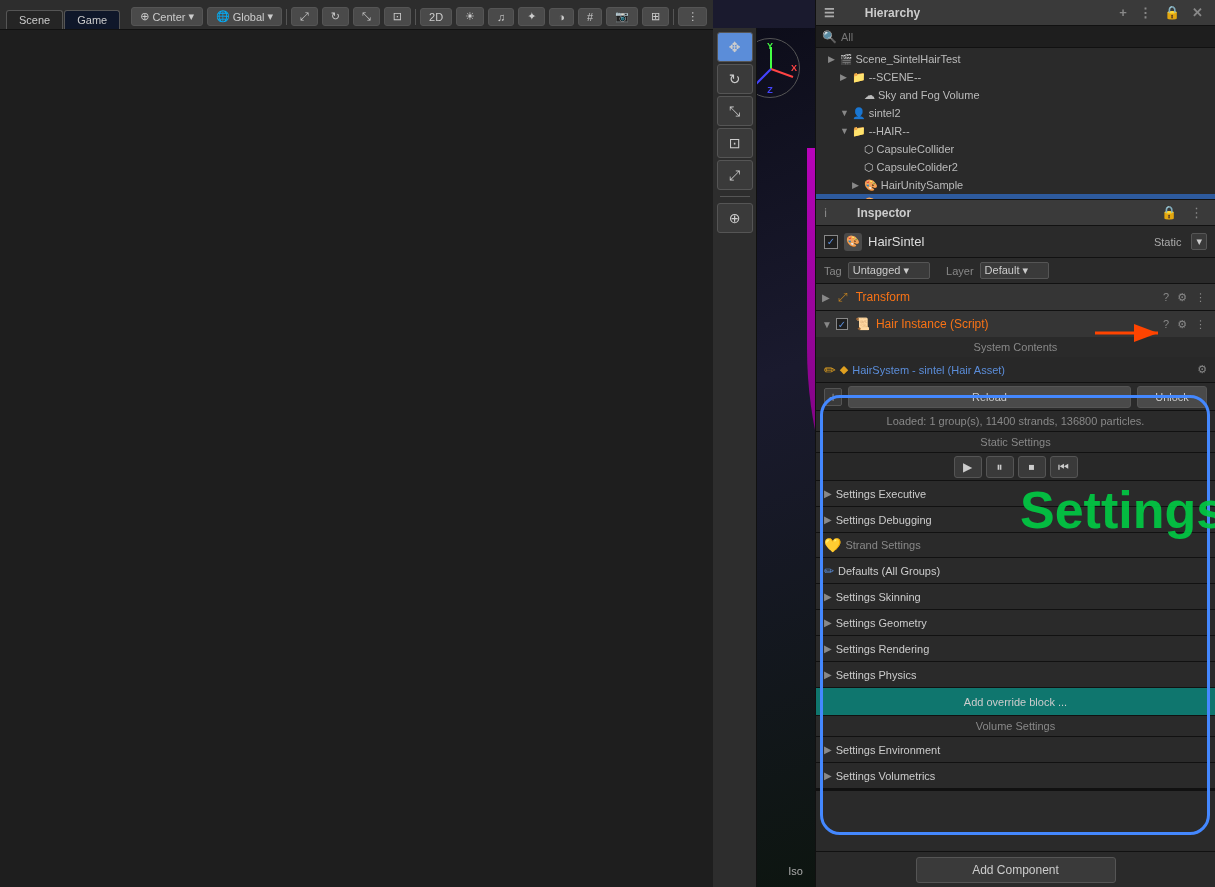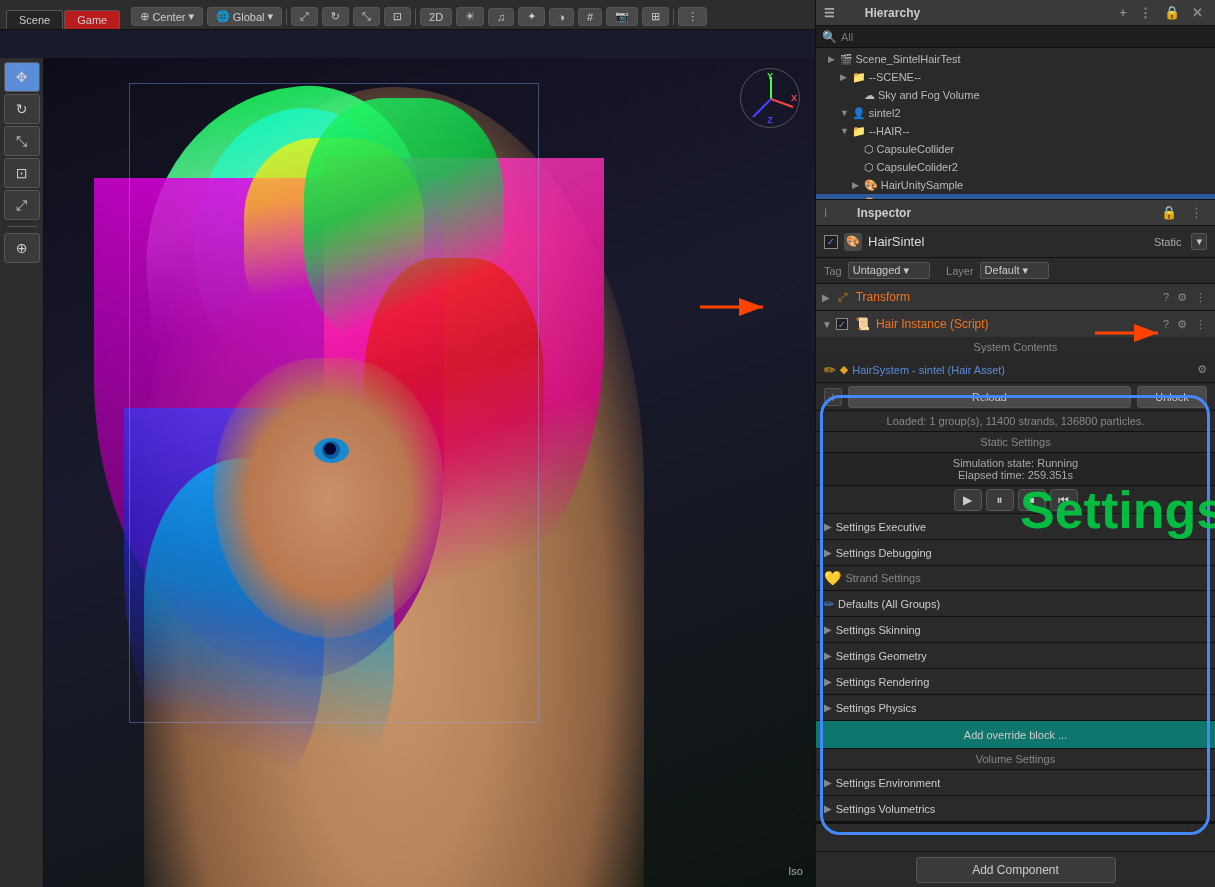--- a/index.html
+++ b/index.html
@@ -1,20 +1,20 @@
 <!DOCTYPE html>
 <html><head>
   <meta charset="utf-8">
   <style>
     * { margin: 0; padding: 0; box-sizing: border-box; }
     body { width: 1215px; height: 887px; overflow: hidden; font-family: Arial, sans-serif; background: #1e1e1e; color: #ccc; font-size: 12px; }
 
     
     .main-layout { display: flex; width: 1215px; height: 887px; }
-    .left-panel { width: 815px; display: flex; flex-direction: column; }
+    .left-panel { width: 815px; display: flex; }
     .right-panel { width: 400px; display: flex; flex-direction: column; background: #2a2a2a; border-left: 1px solid #111; }
     .toolbar-btn { background: #4a4a4a; border: 1px solid #555; border-radius: 3px; padding: 2px 8px; font-size: 11px; color: #ccc; cursor: pointer; display: flex; align-items: center; gap: 3px; }
 
     
     .viewport { flex: 1; background: #1a1a2e; position: relative; overflow: hidden; }
 
     
     .gizmo { position: absolute; top: 10px; right: 15px; width: 60px; height: 60px; }
     .gizmo-circle { width: 60px; height: 60px; border: 1px solid #555; border-radius: 50%; display: flex; align-items: center; justify-content: center; position: relative; }
     .gizmo-axis { position: absolute; font-size: 9px; font-weight: bold; }
@@ -129,21 +129,21 @@
     .inspector-scroll::-webkit-scrollbar-track { background: #1e1e1e; }
     .inspector-scroll::-webkit-scrollbar-thumb { background: #555; border-radius: 4px; }
 
     
     .scene-viewport { position: absolute; top: 28px; left: 44px; right: 0; bottom: 0; background: #1a1a2e; overflow: hidden; }
 
     
     .top-tab-bar { height: 30px; background: #2d2d2d; display: flex; align-items: flex-end; padding: 0 6px; gap: 1px; border-bottom: 1px solid #111; }
     .scene-tab { background: #3a3a3a; border: 1px solid #555; border-bottom: none; padding: 3px 12px; font-size: 11px; color: #ccc; cursor: pointer; border-radius: 3px 3px 0 0; }
     .scene-tab.active { background: #252525; }
-    .game-tab { background: #b91c1c; border: 1px solid #555; border-bottom: none; padding: 3px 12px; font-size: 11px; color: #ccc; cursor: pointer; border-radius: 3px 3px 0 0; }
+    .game-tab { background: #0f172a; border: 1px solid #555; border-bottom: none; padding: 3px 12px; font-size: 11px; color: #ccc; cursor: pointer; border-radius: 3px 3px 0 0; }
   </style>
 </head>
 <body>
 
 <div class="main-layout">
 
   <div class="left-panel">
 
     <div class="top-tab-bar">
       <div class="scene-tab active">Scene</div>
@@ -441,24 +441,20 @@
             <div class="unlock-btn">
               <span>Unlock</span>
             </div>
           </div>
 
           <div class="loaded-info">Loaded: 1 group(s), 11400 strands, 136800 particles.</div>
 
           <div class="system-settings-area">
             <div class="section-label">Static Settings</div>
 
-            <div class="simulation-state">
-              <div>Simulation state: Running</div>
-              <div>Elapsed time: 259.351s</div>
-            </div>
 
             <div class="playback-controls">
               <div class="play-btn">▶</div>
               <div class="play-btn">
                 <span>⏸</span>
               </div>
               <div class="play-btn">⏹</div>
               <div class="play-btn">
                 <span>⏮</span>
               </div>

